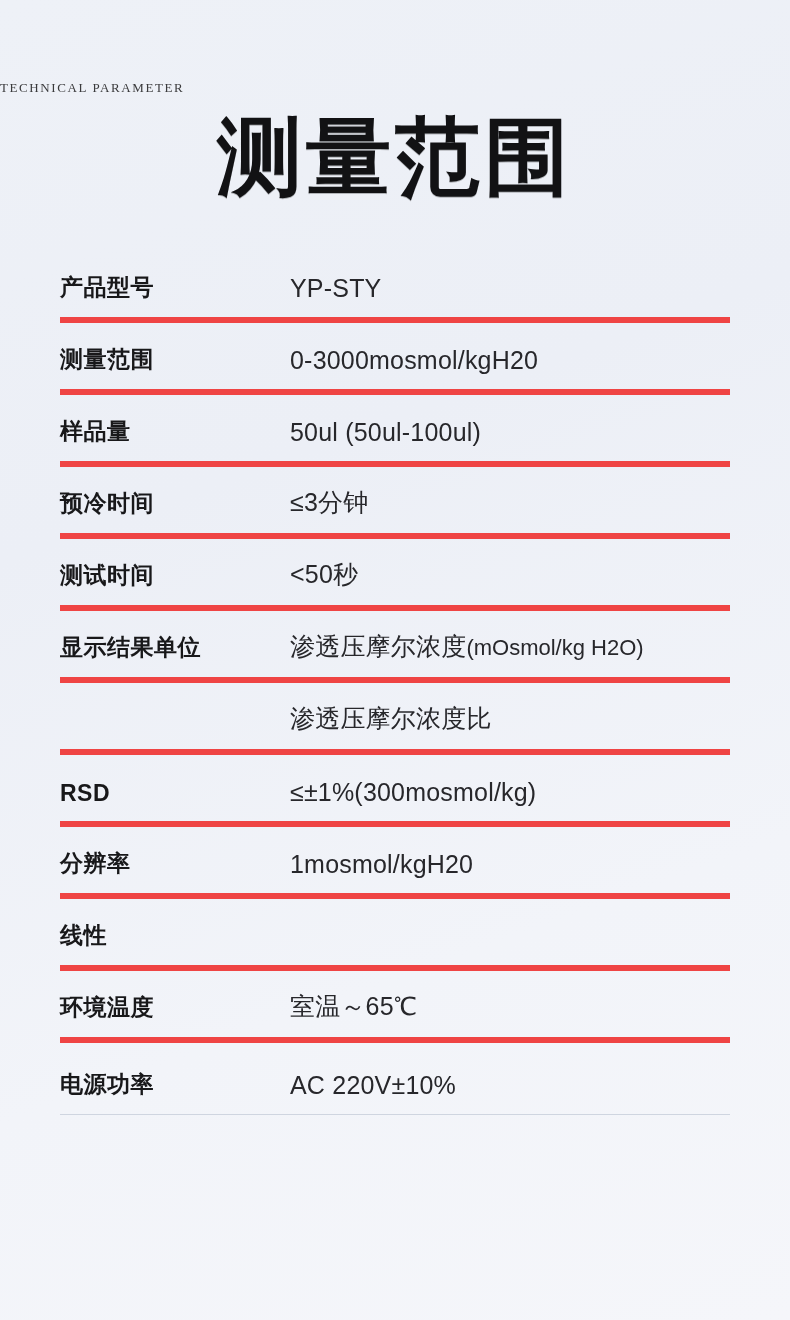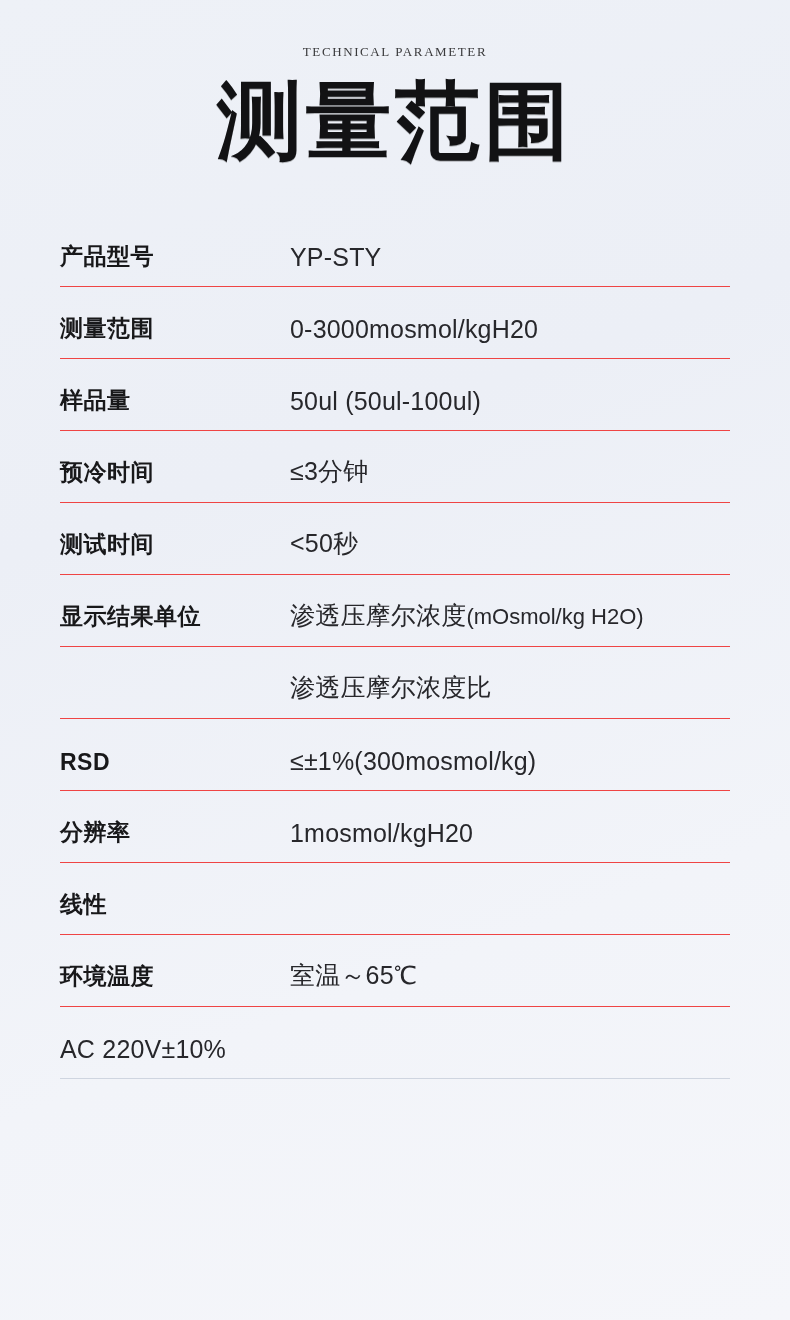--- a/index.html
+++ b/index.html
@@ -14,47 +14,47 @@
     color: #1d1d1f;
     overflow: hidden;
   }
   .page {
     position: relative;
     width: 790px;
     height: 1320px;
     box-sizing: border-box;
   }
   .eyebrow {
-    text-align: center;
+    text-align: left;
     font-family: "Liberation Serif", serif;
     font-size: 13px;
     letter-spacing: 1.6px;
     color: #3a3a3c;
-    padding-top: 44px;
+    padding-top: 80px;
   }
   .headline {
     text-align: center;
     font-family: "DejaVu Serif", serif;
     font-weight: 700;
     font-size: 85px;
     line-height: 1.05;
     letter-spacing: 4px;
     color: #121214;
     margin-top: 16px;
     text-shadow: 0 1px 0 rgba(0,0,0,0.25);
   }
   .table {
     margin: 50px 60px 0 60px;
     width: 670px;
   }
   .row {
     display: flex;
     align-items: flex-end;
     height: 72px;
-    border-bottom: 1px solid #ef4444;
+    border-bottom: 6px solid #ef4444;
     box-sizing: border-box;
   }
   .row:last-child {
     border-bottom: 1px solid #cfd5e0;
   }
   .label {
     width: 230px;
     flex: 0 0 230px;
     font-size: 23px;
     font-weight: 700;
@@ -139,17 +139,18 @@
     <div class="row">
       <div class="label">线性</div>
     </div>
 
     <div class="row">
       <div class="label">环境温度</div>
       <div class="value"><span>室温～65℃</span><span class="small"></span></div>
     </div>
 
     <div class="row">
+      <div class="label">电源功率</div>
       <div class="value"><span>AC 220V±10%</span><span class="small"></span></div>
     </div>
 
   </div>
 </div>
 
 </body></html>

